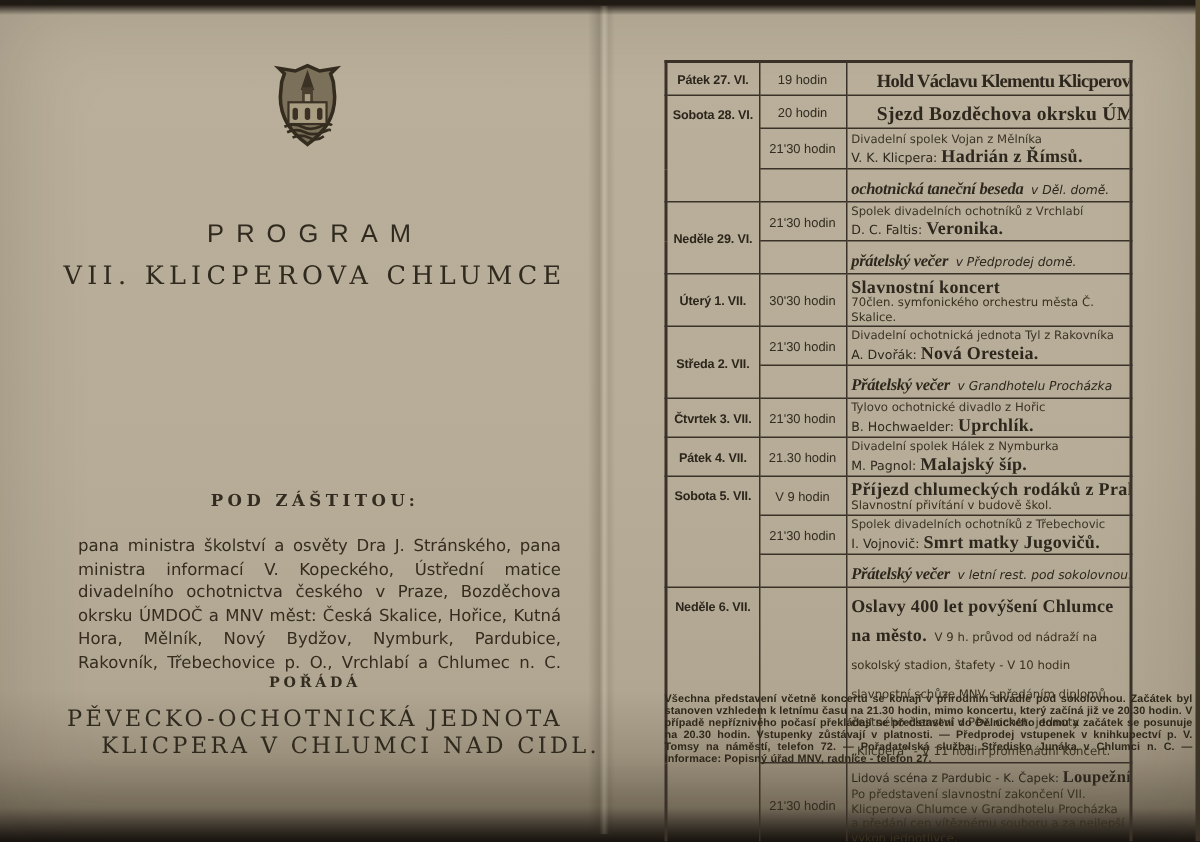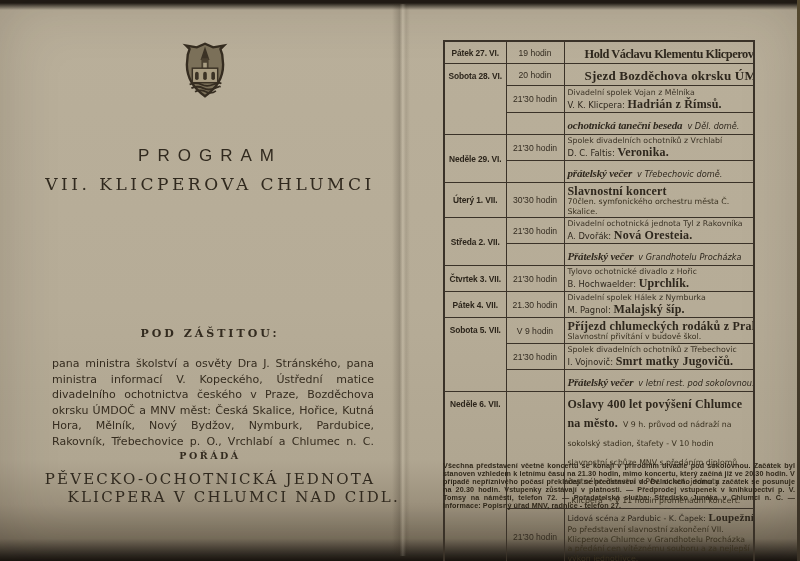--- a/index.html
+++ b/index.html
@@ -80,21 +80,21 @@
       <rect x="12" y="30" width="28" height="16" fill="#a99d82" stroke="#3b3225" stroke-width="1.6"></rect>
       <rect x="15" y="34" width="4" height="9" rx="2" fill="#3b3225"></rect>
       <rect x="24" y="34" width="4" height="9" rx="2" fill="#3b3225"></rect>
       <rect x="33" y="34" width="4" height="9" rx="2" fill="#3b3225"></rect>
       <path d="M9,48 Q16,45 22,48 T35,48 T44,47" fill="none" stroke="#352c20" stroke-width="2"></path>
       <path d="M11,52 Q18,49 24,52 T37,52 T42,51" fill="none" stroke="#352c20" stroke-width="2"></path>
       <path d="M15,56 Q21,53 27,56 T38,55" fill="none" stroke="#352c20" stroke-width="2"></path>
     </svg>
 
     <div class="title1">PROGRAM</div>
-    <div class="title2">VII. KLICPEROVA CHLUMCI</div>
+    <div class="title2">VII. KLICPEROVA CHLUMCE</div>
 
     <div class="patron-head">POD ZÁŠTITOU:</div>
     <p class="patron-text">pana ministra školství a osvěty Dra J. Stránského, pana ministra informací V. Kopeckého, Ústřední matice divadelního ochotnictva českého v Praze, Bozděchova okrsku ÚMDOČ a MNV měst: Česká Skalice, Hořice, Kutná Hora, Mělník, Nový Bydžov, Nymburk, Pardubice, Rakovník, Třebechovice p. O., Vrchlabí a Chlumec n. C.</p>
 
     <div class="org-head">POŘÁDÁ</div>
     <div class="org-line1">PĚVECKO-OCHOTNICKÁ JEDNOTA</div>
     <div class="org-line2">KLICPERA V CHLUMCI NAD CIDL.</div>
   </div>
 
   <div class="page page-right">
@@ -129,21 +129,21 @@
         <tr style="height:25px">
           <td class="c-date" rowspan="2">Neděle 29. VI.</td>
           <td class="c-time">21'30 hodin</td>
           <td class="c-ev">
             <div class="ev-org">Spolek divadelních ochotníků z Vrchlabí</div>
             <div class="ev-main"><span class="ev-prefix">D. C. Faltis: </span><span class="ev-title">Veronika.</span></div>
           </td>
         </tr>
         <tr class="note" style="height:18px">
           <td class="c-time"></td>
-          <td class="c-ev"><span class="ev-main"><span class="ev-title">přátelský večer</span> <span class="ev-after">v Třebechovic domě.</span></span></td>
+          <td class="c-ev"><span class="ev-main"><span class="ev-title">přátelský večer</span> <span class="ev-after">v Předprodej domě.</span></span></td>
         </tr>
         <tr style="height:26px">
           <td class="c-date">Úterý 1. VII.</td>
           <td class="c-time">30'30 hodin</td>
           <td class="c-ev">
             <div class="ev-main"><span class="ev-title">Slavnostní koncert</span></div>
             <span class="ev-detail">70člen. symfonického orchestru města Č. Skalice.</span>
           </td>
         </tr>
         <tr style="height:26px">

